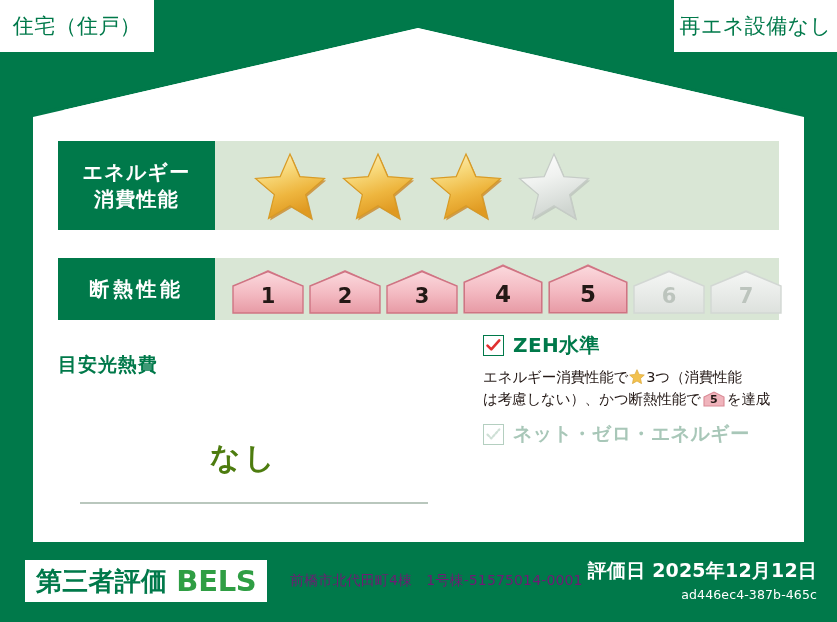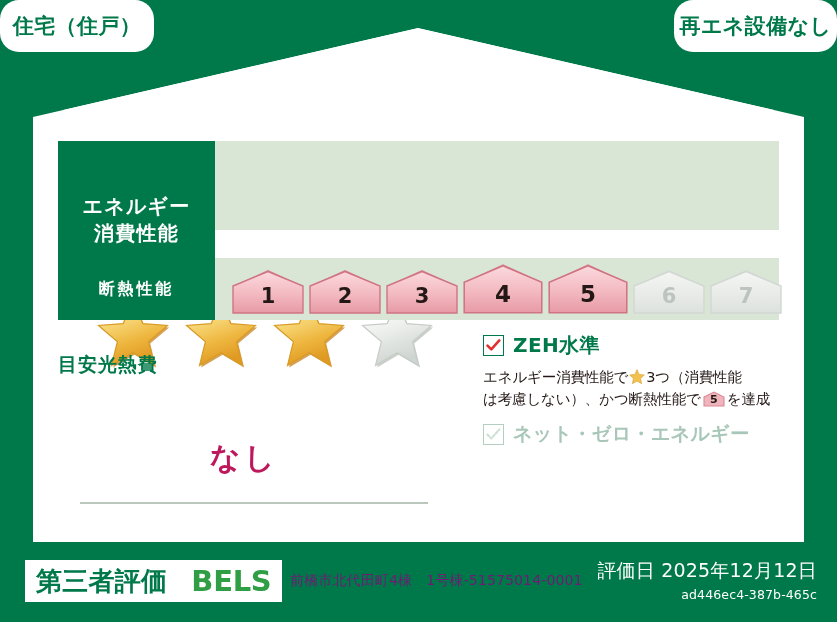--- a/index.html
+++ b/index.html
@@ -19,25 +19,24 @@
   
   .house-bg{
     position:absolute;left:0;top:0;width:837px;height:622px;
   }
 
   
   .badge{
     position:absolute;
     background:#ffffff;
     color:#00794a;
-    font-weight:bold;
+    font-weight:normal;
     display:flex;align-items:center;justify-content:center;
     letter-spacing:.02em;
     box-sizing:border-box;
-    border-radius:19px;
   }
   #badge-dwelling{
     left:0px;top:0px;width:154px;height:52px;
     font-size:21px;
   }
   #badge-renewable{
     right:0px;top:0px;width:163px;height:52px;
     font-size:21px;
   }
 
@@ -63,33 +62,33 @@
     background:#ffffff;
     box-sizing:border-box;
   }
 
   
   .perf-row{
     position:absolute;left:25px;width:721px;height:89px;
     display:flex;align-items:stretch;
     background:#d9e6d5;
   }
-  #row-energy{top:24px;flex-direction:column;}
+  #row-energy{top:24px;}
   #row-insulation{top:141px;height:62px;}
 
   .perf-label{
     background:#00794a;color:#ffffff;
     width:157px;flex:0 0 157px;
     display:flex;flex-direction:column;
     align-items:center;justify-content:center;
     font-weight:bold;font-size:20px;line-height:1.32;
     letter-spacing:.06em;
     box-sizing:border-box;
   }
-  #row-insulation .perf-label{font-size:16px;letter-spacing:.18em;text-align:center;}
+  #row-insulation .perf-label{font-size:20px;letter-spacing:.18em;text-align:center;}
   .perf-value{
     flex:1;display:flex;align-items:center;
     padding-left:38px;
     box-sizing:border-box;
   }
   #row-insulation .perf-value{padding-left:16px;}
 
   
   .stars{display:flex;align-items:center;gap:14px;}
   .star-ico{width:74px;height:70px;display:block;}
@@ -123,21 +122,21 @@
     width:372px;
     flex-direction:column;
   }
   .rule{flex:1;height:2px;background:#00794a;}
   #cost-title{
     color:#00794a;font-weight:bold;font-size:19px;letter-spacing:.05em;
     white-space:nowrap;
   }
   #cost-value{
     margin-top:40px;text-align:center;width:372px;
-    color:#be185d;font-weight:bold;font-size:30px;letter-spacing:.12em;
+    color:#4d7c0f;font-weight:bold;font-size:30px;letter-spacing:.12em;
   }
   #cost-divider{
     position:absolute;left:22px;top:170px;width:348px;height:2px;
     background:#b9c7bd;
   }
 
   
   #zeh-col{
     position:absolute;left:425px;top:0px;width:300px;
   }
@@ -186,32 +185,32 @@
     position:absolute;left:25px;top:10px;
     height:42px;background:#ffffff;
     display:flex;align-items:center;
     padding:0 11px;box-sizing:border-box;
   }
   #bels-jp{
     color:#00794a;font-weight:bold;font-size:26px;letter-spacing:.01em;
   }
   #bels-en{
     color:#2f9e44;font-weight:bold;font-size:29px;
-    margin-left:24px;letter-spacing:-.01em;
+    margin-left:9px;letter-spacing:-.01em;
   }
   #site-info{
     position:absolute;left:290px;top:22px;
     color:#701a75;font-size:14px;letter-spacing:.01em;
     white-space:nowrap;
   }
   #date-block{
     position:absolute;right:20px;top:8px;
     text-align:right;color:#ffffff;
   }
-  #eval-date{font-size:19px;font-weight:normal;letter-spacing:.01em;}
+  #eval-date{font-size:19px;font-weight:bold;letter-spacing:.01em;}
   #eval-id{font-size:12.5px;margin-top:3px;letter-spacing:.01em;}
 </style>
 </head>
 <body>
 
 <div id="label-root">
 
   <svg class="house-bg" viewBox="0 0 837 622">
     <path d="M0,0 H837 V622 H0 Z" fill="#00794a"></path>
     <path d="M33,117 L418,28 L804,117 L804,542 L33,542 Z" fill="#ffffff"></path>

